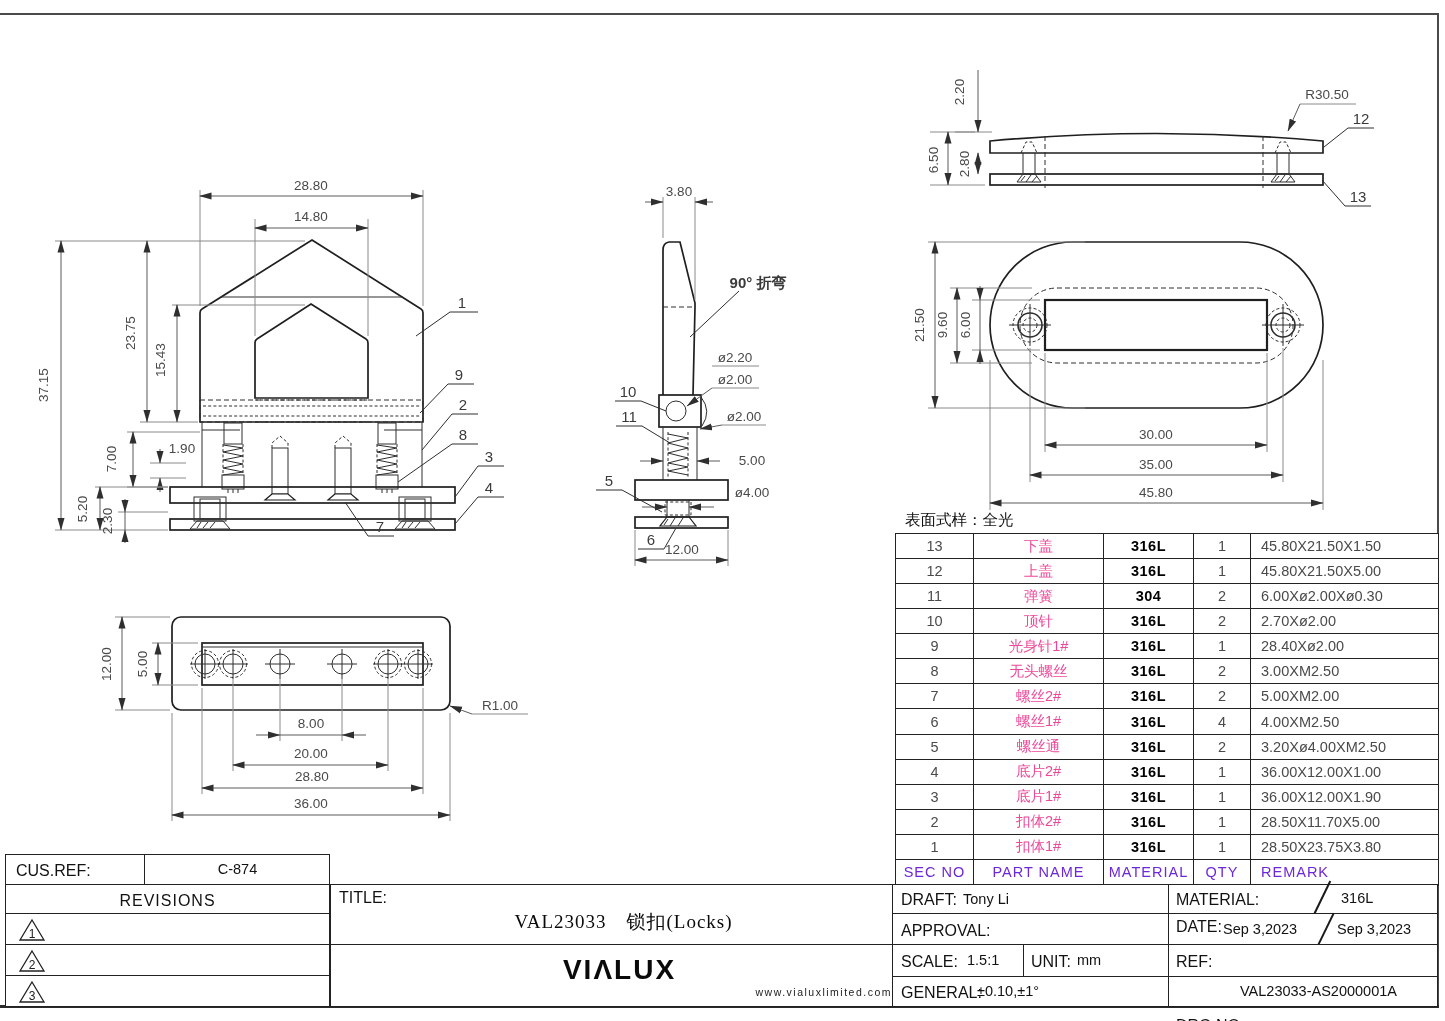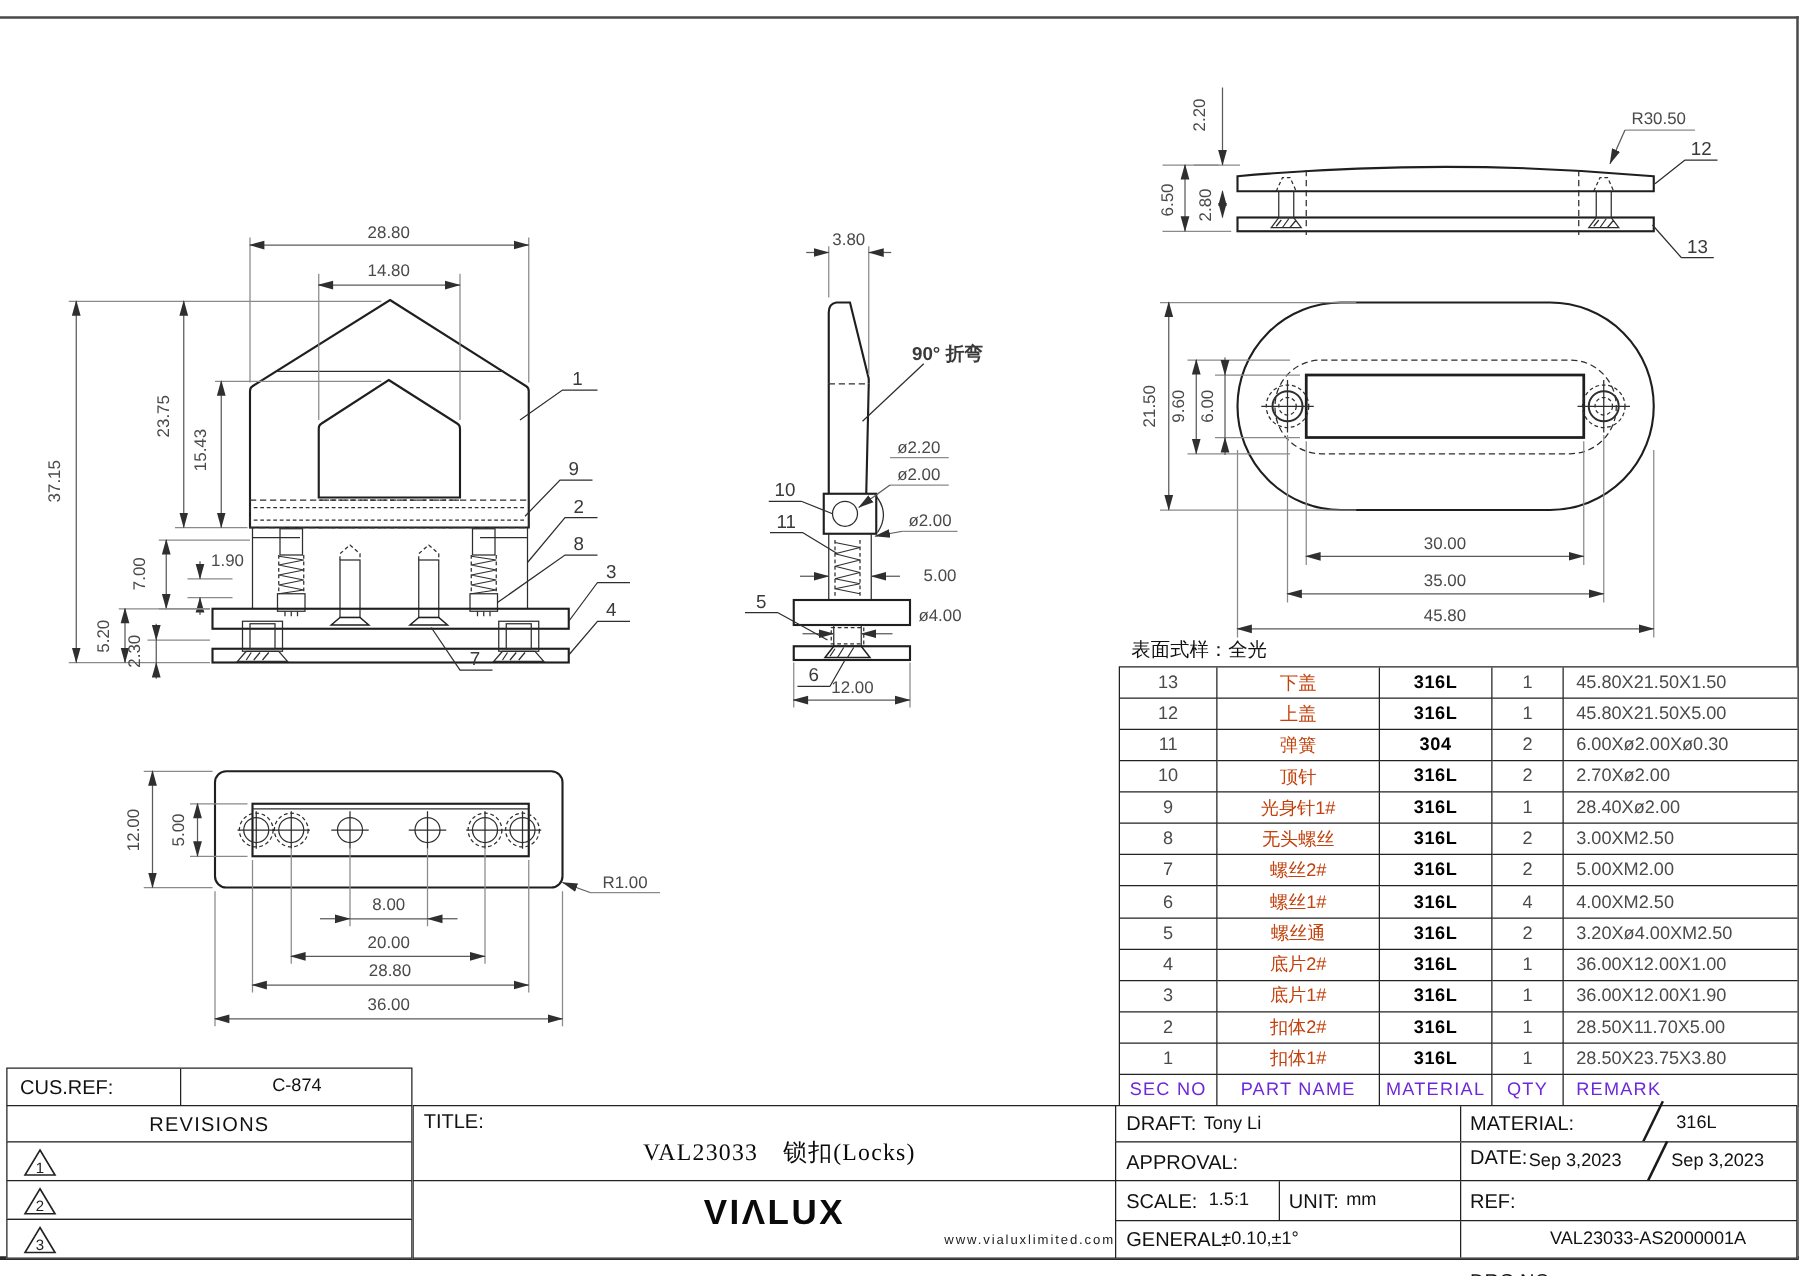--- a/index.html
+++ b/index.html
@@ -19,21 +19,21 @@
   text.dim{font-size:13.5px;fill:#4a4a4a;font-family:"Liberation Sans","DejaVu Sans",sans-serif;}
   text.co{font-size:15px;fill:#3a3a3a;font-family:"Liberation Sans","DejaVu Sans",sans-serif;}
   text.note{font-size:15.5px;fill:#111;}
   
   .ptable{position:absolute;left:895px;top:533px;width:542px;height:351px;display:grid;
     grid-template-columns:78px 130px 90px 57px 1fr;grid-template-rows:repeat(14,1fr);
     border:1.2px solid #222;font-size:14.5px;background:#fff;}
   .pc{border-right:1px solid #222;border-bottom:1px solid #222;display:flex;align-items:center;justify-content:center;color:#4a4a4a;overflow:hidden;white-space:nowrap;}
   .pc.last{border-right:none;}
   .pc.hdr{color:#6d28d9;letter-spacing:1px;}
-  .pc.name{color:#c2410c;}
+  .pc.name{color:#ec4899;}
   .pc.mat{color:#000;font-weight:600;letter-spacing:0.5px;}
   .pc.rem{justify-content:flex-start;padding-left:10px;}
   .pc.bot{border-bottom:none;}
   
   .tbx{position:absolute;border:1px solid #222;background:#fff;box-sizing:border-box;}
   .lbl{position:absolute;font-size:16px;color:#121212;white-space:nowrap;}
   .val{position:absolute;font-size:14.5px;color:#121212;white-space:nowrap;}
   .vline{position:absolute;top:0;bottom:0;width:1px;background:#222;}
   .slash{position:absolute;width:1.5px;background:#1a1a1a;transform:rotate(26deg);}
   .titleText{position:absolute;left:0;right:0;text-align:center;font-family:"Liberation Serif","DejaVu Serif",serif;font-size:19px;color:#0a0a0a;letter-spacing:1px;margin-left:24px;}

